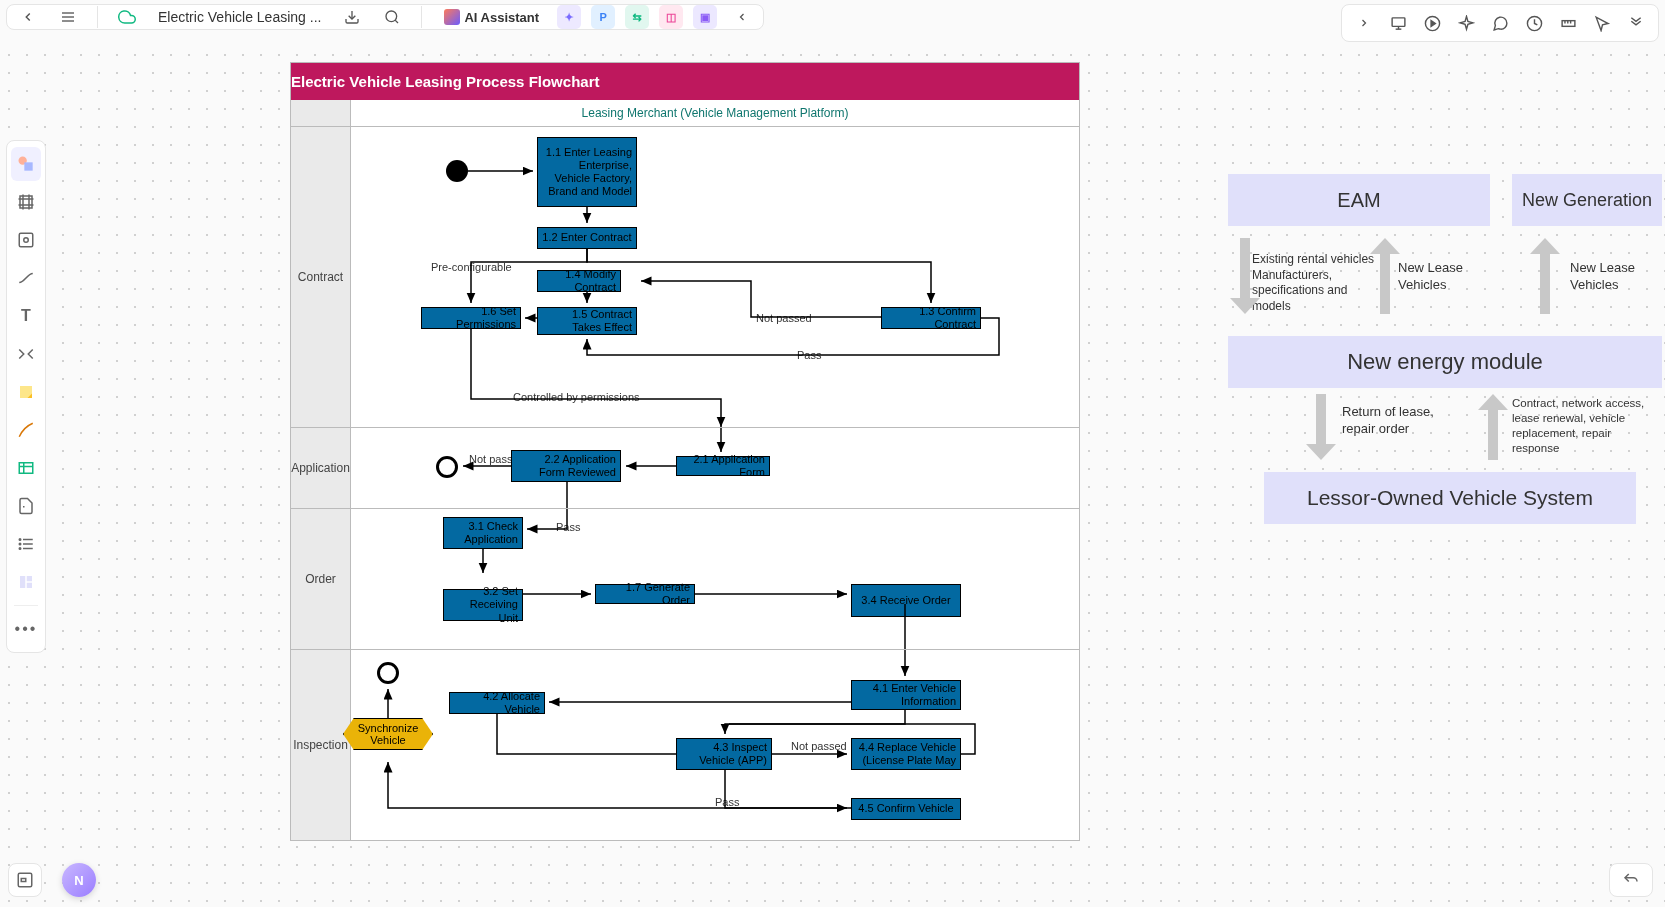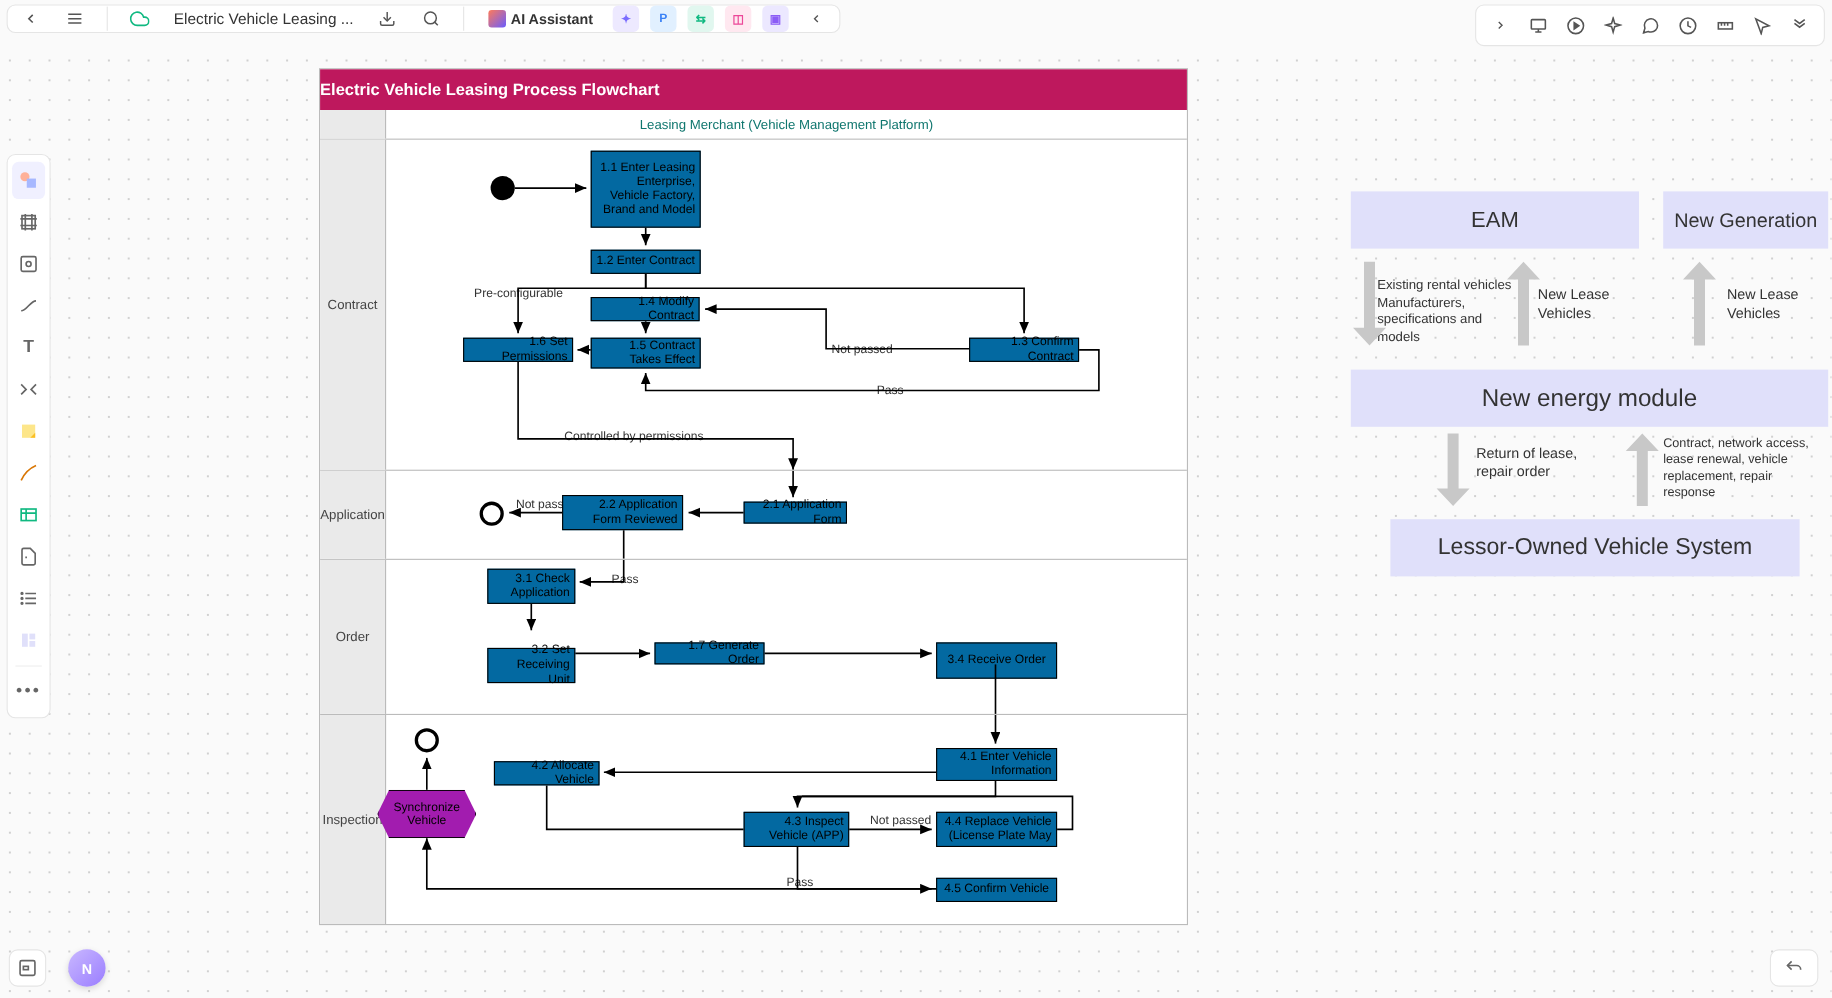--- a/index.html
+++ b/index.html
@@ -40,21 +40,21 @@
   .lane-body{flex:1;position:relative}
   .lane.contract .lane-body{height:300px}
   .lane.application .lane-body{height:80px}
   .lane.order .lane-body{height:140px}
   .lane.inspection .lane-body{height:190px}
   
   .box{position:absolute;background:#0369a1;border:1.5px solid #000;font-size:11px;text-align:right;display:flex;align-items:center;justify-content:center;padding:2px 4px;line-height:1.2}
   .txt{position:absolute;font-size:11px;color:#333;white-space:nowrap}
   .start-dot{position:absolute;width:22px;height:22px;background:#000;border-radius:50%}
   .end-ring{position:absolute;width:22px;height:22px;border:3px solid #000;border-radius:50%;background:#fff}
-  .hex{position:absolute;width:90px;height:44px;background:#a21caf;border:1.5px solid #000;font-size:11px;display:flex;align-items:center;justify-content:center;text-align:center;clip-path:polygon(12% 0,88% 0,100% 50%,88% 100%,12% 100%,0 50%)}
+  .hex{position:absolute;width:90px;height:32px;background:#eab308;border:1.5px solid #000;font-size:11px;display:flex;align-items:center;justify-content:center;text-align:center;clip-path:polygon(12% 0,88% 0,100% 50%,88% 100%,12% 100%,0 50%)}
   
   svg.arrows{position:absolute;left:0;top:0;pointer-events:none}
   
   .rblock{position:absolute;background:#e0e0fa;display:flex;align-items:center;justify-content:center;font-size:20px;font-weight:500;color:#333}
   .rlabel{position:absolute;font-size:13px;color:#333;line-height:1.3;font-weight:500}
   
   .corner-btn{position:absolute;width:34px;height:34px;background:#fff;border:1px solid #e5e5e5;border-radius:8px;display:flex;align-items:center;justify-content:center;cursor:pointer;color:#666}
   .ai-fab{position:absolute;width:34px;height:34px;border-radius:50%;background:linear-gradient(135deg,#c9b8ff,#9a7dff);display:flex;align-items:center;justify-content:center;color:#fff;font-size:13px;font-weight:700;cursor:pointer;box-shadow:0 2px 6px rgba(0,0,0,.15)}
   .undo-btn{position:absolute;right:12px;bottom:10px;width:44px;height:34px;background:#fff;border:1px solid #e5e5e5;border-radius:8px;display:flex;align-items:center;justify-content:center;cursor:pointer;color:#666}
 </style>
@@ -259,21 +259,21 @@
     <div class="col">Leasing Merchant (Vehicle Management Platform)</div>
   </div>
   <div class="lanes">
 
     <div class="lane contract">
       <div class="lane-label">Contract</div>
       <div class="lane-body">
         <div class="start-dot" style="left:95px;top:33px"></div>
         <div class="box" style="left:186px;top:10px;width:100px;height:70px">1.1 Enter Leasing Enterprise, Vehicle Factory, Brand and Model</div>
         <div class="box" style="left:186px;top:100px;width:100px;height:22px">1.2 Enter Contract</div>
-        <div class="box" style="left:186px;top:143px;width:99px;height:22px">1.4 Modify Contract</div>
+        <div class="box" style="left:186px;top:143px;width:84px;height:22px">1.4 Modify Contract</div>
         <div class="box" style="left:530px;top:180px;width:100px;height:22px">1.3 Confirm Contract</div>
         <div class="box" style="left:186px;top:180px;width:100px;height:28px">1.5 Contract Takes Effect</div>
         <div class="box" style="left:70px;top:180px;width:100px;height:22px">1.6 Set Permissions</div>
         <div class="txt" style="left:80px;top:134px">Pre-configurable</div>
         <div class="txt" style="left:405px;top:185px">Not passed</div>
         <div class="txt" style="left:446px;top:222px">Pass</div>
         <div class="txt" style="left:162px;top:264px">Controlled by permissions</div>
         <svg class="arrows" width="730" height="300">
           <defs>
               <marker id="ah" markerWidth="8" markerHeight="8" refX="7" refY="3" orient="auto">

